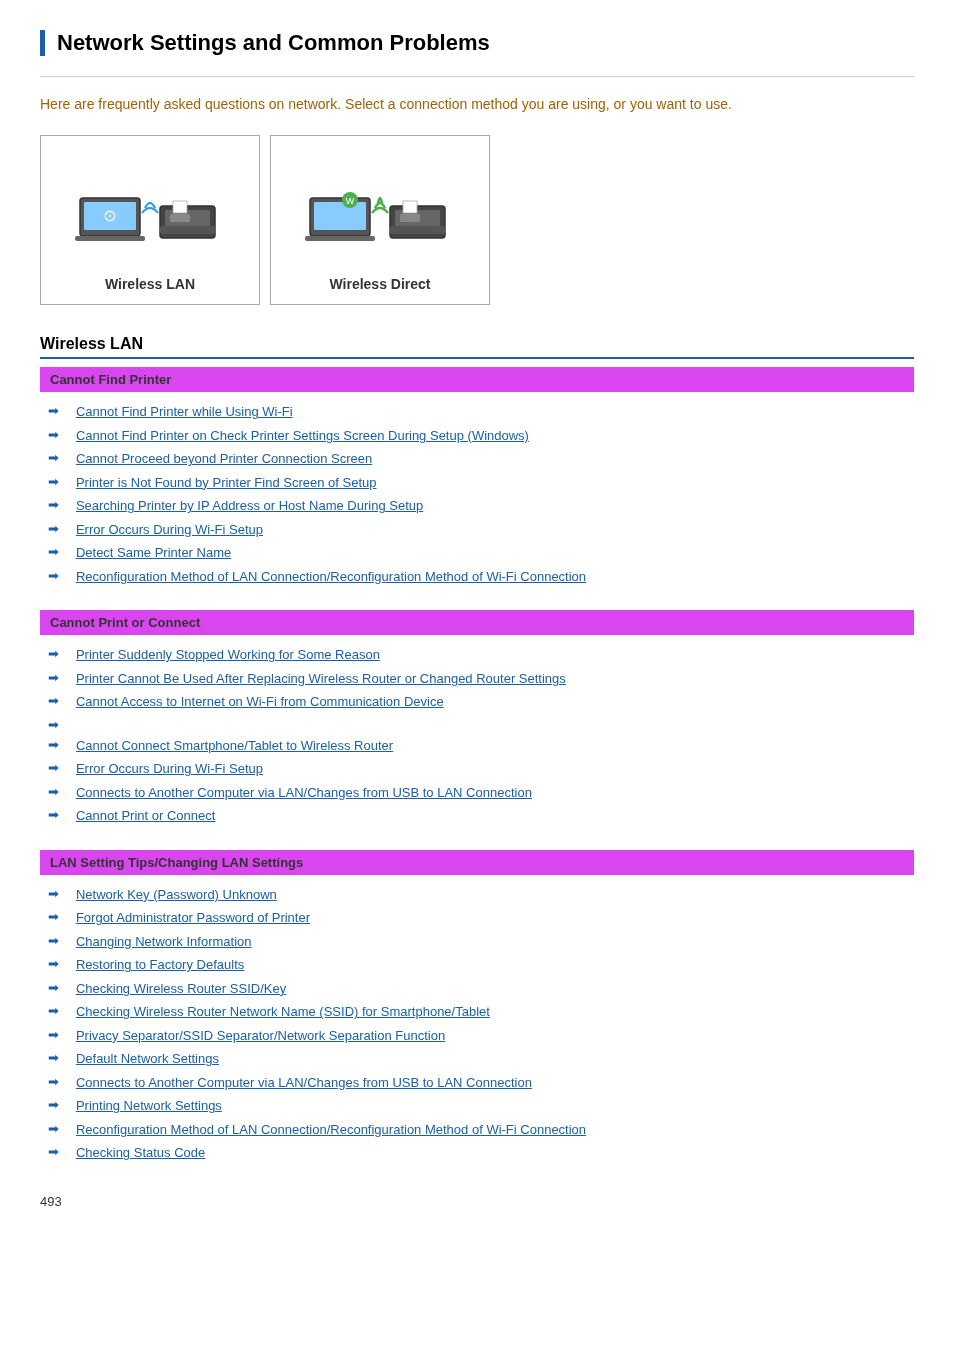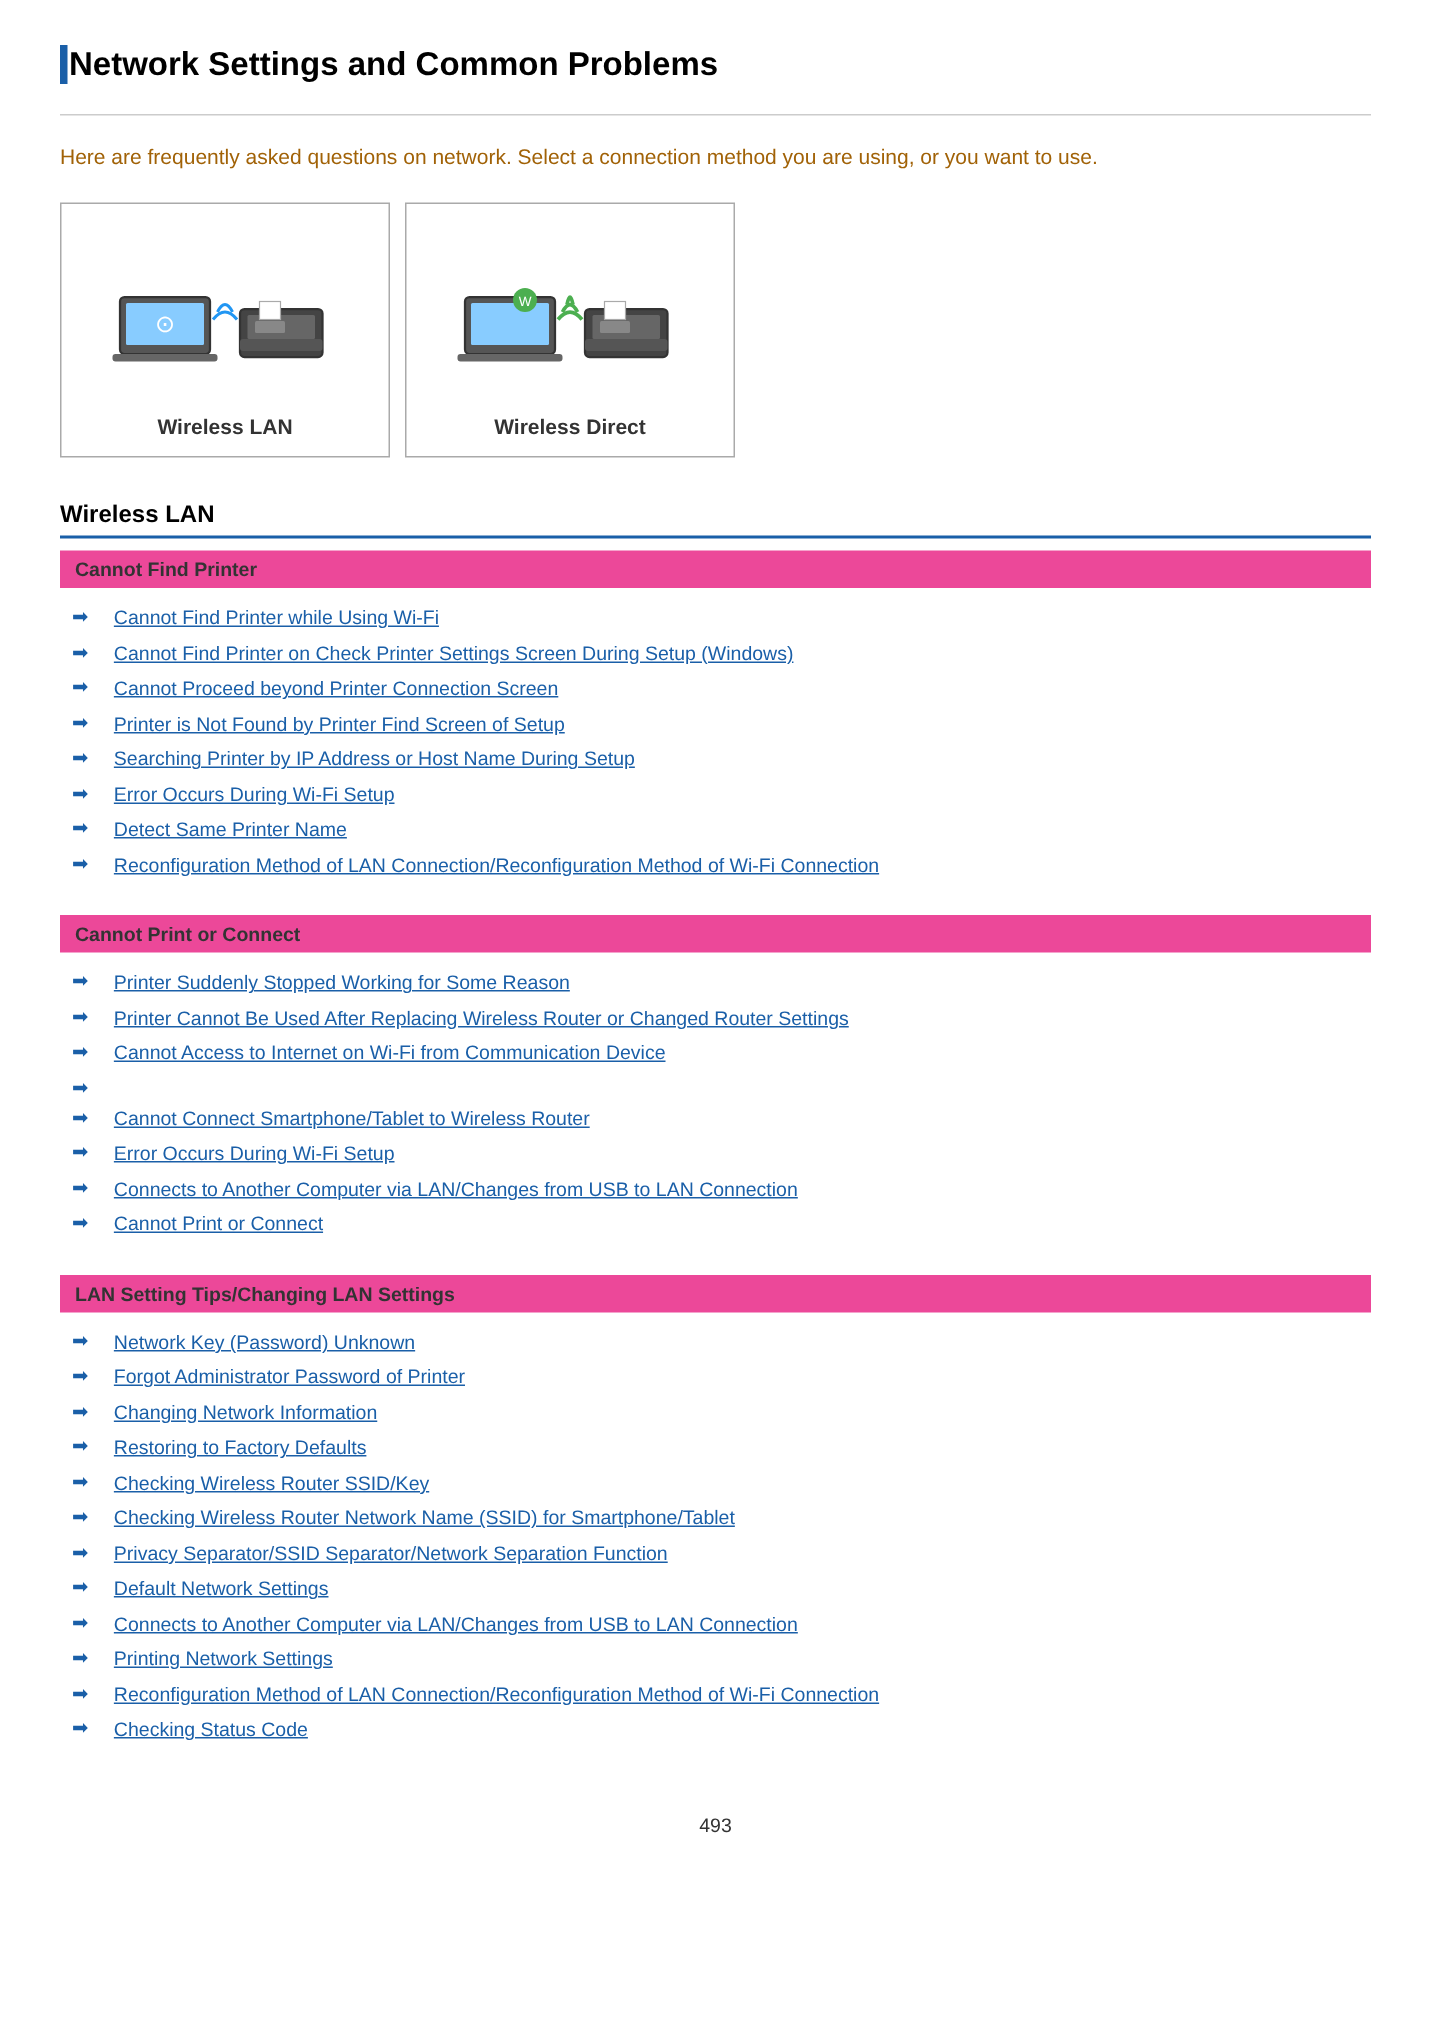--- a/index.html
+++ b/index.html
@@ -8,21 +8,21 @@
       font-size: 14px;
       color: #333;
       background: #fff;
       padding: 30px 40px;
       max-width: 954px;
       min-height: 1350px;
     }
 
     .page-header {
       border-left: 5px solid #1a5fa8;
-      padding-left: 1px;
+      padding-left: 12px;
       margin-bottom: 20px;
     }
 
     .page-title {
       font-size: 22px;
       font-weight: bold;
       color: #000;
     }
 
     .divider {
@@ -76,21 +76,21 @@
       margin-bottom: 8px;
       padding-bottom: 4px;
       border-bottom: 2px solid #1a5fa8;
     }
 
     .subsection {
       margin-bottom: 18px;
     }
 
     .subsection-header {
-      background-color: #ec4899;
+      background-color: #d946ef;
       padding: 5px 10px;
       font-weight: bold;
       font-size: 13px;
       color: #333;
       margin-bottom: 4px;
     }
 
     .link-list {
       list-style: none;
       padding: 4px 0;
@@ -113,22 +113,21 @@
     .link-list a {
       color: #1a5fa8;
       text-decoration: underline;
       font-size: 13px;
       cursor: pointer;
       line-height: 1.5;
       margin-left: 11px;
     }
 
     .page-number {
-      text-align: center;
-      margin-top: 40px;
+      margin-top: 25px;
       font-size: 13px;
       color: #333;
     }
 
     
     .laptop-printer-svg {
       width: 160px;
       height: 100px;
     }
   </style>

